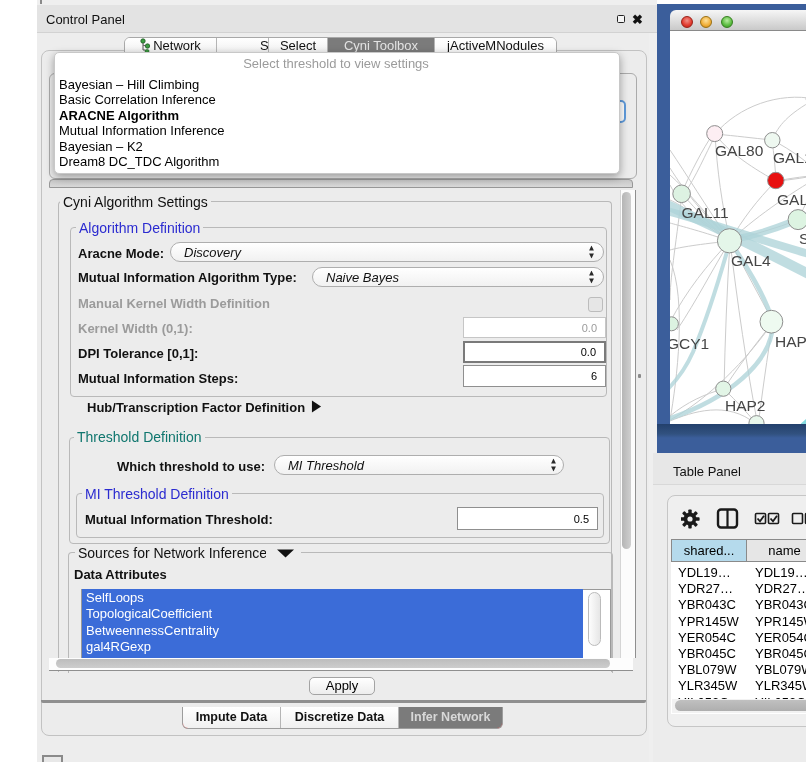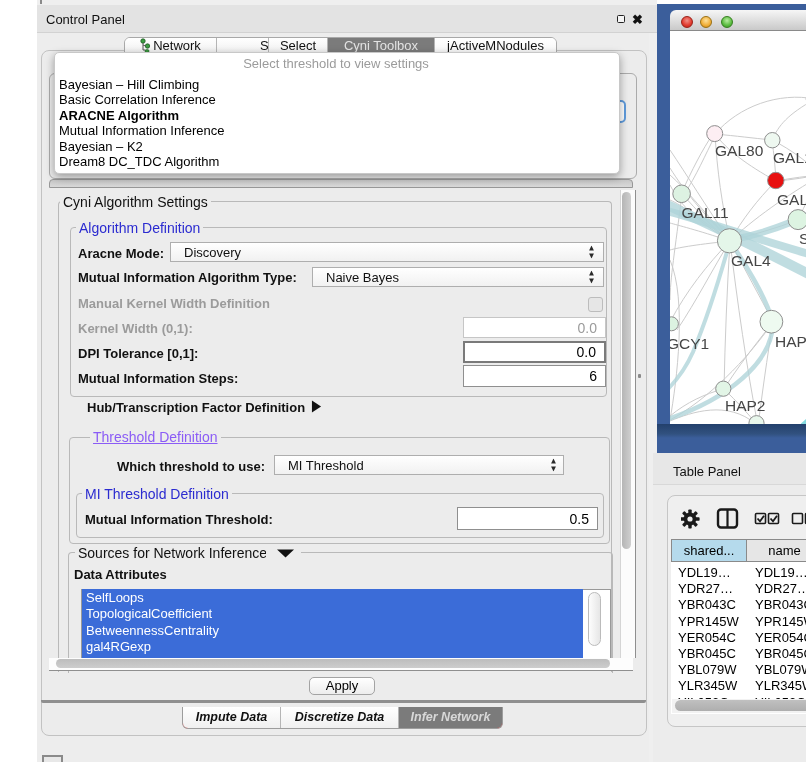--- a/index.html
+++ b/index.html
@@ -4,24 +4,24 @@
 <style>
   html,body{margin:0;padding:0;}
   body{width:806px;height:762px;overflow:hidden;background:#fff;-webkit-font-smoothing:antialiased;
        font-family:"Liberation Sans", sans-serif;}
   #page{position:relative;width:806px;height:762px;margin-left:37px;}
   .abs{position:absolute;}
   .lbl{font-size:13px;color:#111;white-space:nowrap;}
   .b{font-weight:bold;}
   .grp{position:absolute;border:1px solid #b9b9b9;border-radius:4px;}
   .gt{position:absolute;font-size:14px;white-space:nowrap;background:#ececec;padding:0 3px;line-height:14px;}
-  .combo{position:absolute;background:linear-gradient(#ffffff,#f1f1f1);border:1px solid #aeaeae;border-radius:0;box-sizing:border-box;}
+  .combo{position:absolute;background:linear-gradient(#ffffff,#f1f1f1);border:1px solid #aeaeae;border-radius:10px;box-sizing:border-box;font-style:italic;}
   .combo .ct{position:absolute;left:13px;top:50%;transform:translateY(-50%);font-size:13px;color:#111;white-space:nowrap;}
   .spin{position:absolute;right:9px;top:50%;transform:translateY(-50%);width:5px;height:13px;}
-  .field{position:absolute;background:#fff;box-sizing:border-box;font-size:14px;text-align:right;}
+  .field{position:absolute;background:#fff;box-sizing:border-box;font-size:11px;text-align:right;}
   .field span{position:absolute;right:8px;top:50%;transform:translateY(-50%);}
 </style>
 </head>
 <body>
 <div id="page">
 
   <div class="abs" style="left:0;top:0;width:620px;height:762px;background:#efefef;"></div>
   <div class="abs" style="left:3px;top:0;width:2px;height:4px;background:#8a8a8a;"></div>
 
   <div class="abs" style="left:0;top:5px;width:621px;height:27px;background:#e3e3e3;border-bottom:1px solid #d2d2d2;"></div>
@@ -96,21 +96,21 @@
   <div class="field" style="left:426px;top:365px;width:143px;height:22px;border:1px solid #8f8f8f;color:#000;">
       <span>6</span>
     </div>
 
   <div class="abs lbl b" style="left:50px;top:400px;">Hub/Transcription Factor Definition</div>
   <svg class="abs" style="left:274px;top:400px;" width="11" height="13" viewBox="0 0 12 13">
       <path d="M1 0 L11 6.5 L1 13 Z" fill="#111"></path>
     </svg>
 
   <div class="grp" style="left:32px;top:437px;width:539px;height:105px;"></div>
-  <div class="gt" style="left:53px;top:430px;color:#8b5cf6;background:#ececec;text-decoration:underline;">Threshold Definition</div>
+  <div class="gt" style="left:37px;top:430px;color:#0f766e;background:#ececec;">Threshold Definition</div>
 
   <div class="abs lbl b" style="left:80px;top:459px;">Which threshold to use:</div>
   <div class="combo" style="left:237px;top:455px;width:290px;height:20px;">
     <span class="ct">MI Threshold</span>
     <svg class="spin" style="right:7px;" viewBox="0 0 5 13">
         <path d="M2.5 0 L4.9 5 L0.1 5 Z" fill="#2a2a2a"></path>
         <path d="M2.5 13 L4.9 8 L0.1 8 Z" fill="#2a2a2a"></path>
       </svg>
   </div>
 
@@ -140,21 +140,21 @@
   <div class="abs" style="left:19px;top:659px;width:554px;height:9px;background:linear-gradient(#bdbdbd,#cdcdcd);border-radius:5px;"></div>
 
   <div class="abs" style="left:583px;top:190px;width:14px;height:468px;background:#fcfcfc;border-left:1px solid #d5d5d5;border-right:1px solid #8f8f8f;"></div>
   <div class="abs" style="left:584.5px;top:192px;width:9px;height:357px;background:linear-gradient(90deg,#b5b5b5,#cfcfcf);border-radius:5px;"></div>
 
   <div class="abs" style="left:272px;top:677px;width:66px;height:18px;background:linear-gradient(#ffffff,#ededed);border:1px solid #a3a3a3;border-radius:5px;box-sizing:border-box;text-align:center;font-size:13px;line-height:16px;">Apply</div>
 
   <div class="abs" style="left:4px;top:700px;width:605px;height:3px;background:#8f8f8f;border-radius:0 0 2px 2px;"></div>
 
   <div class="abs" id="bottabs" style="left:145px;top:707px;height:21px;">
-      <div style="display:flex;height:21px;border:1px solid #9d9d9d;border-top:none;border-radius:0 0 6px 6px;overflow:hidden;background:#ef4444;font-style:italic;">
+      <div style="display:flex;height:21px;border:1px solid #9d9d9d;border-top:none;border-radius:0 0 6px 6px;overflow:hidden;background:#ef4444;">
         <div style="height:21px;line-height:20px;text-align:center;font-size:12.5px;box-sizing:border-box;width:97px;font-weight:bold;background:linear-gradient(#ffffff,#f0f0f0);color:#111;">Impute Data</div>
         <div style="height:21px;line-height:20px;text-align:center;font-size:12.5px;box-sizing:border-box;width:118px;font-weight:bold;background:linear-gradient(#ffffff,#f0f0f0);color:#111;border-left:1px solid #b5b5b5;">Discretize Data</div>
         <div style="height:21px;line-height:20px;text-align:center;font-size:12.5px;box-sizing:border-box;width:104px;font-weight:bold;background:#7b7b7b;color:#d8d8d8;border-left:1px solid #b5b5b5;">Infer Network</div>
       </div>
     </div>
 
   <div class="abs" style="left:5px;top:755px;width:17px;height:7px;border:2px solid #8a8a8a;border-bottom:none;background:#e8e8e8;"></div>
 
   <div class="abs" style="left:601px;top:374px;width:3px;height:4px;background:#8a8a8a;border-radius:1px;"></div>
 

